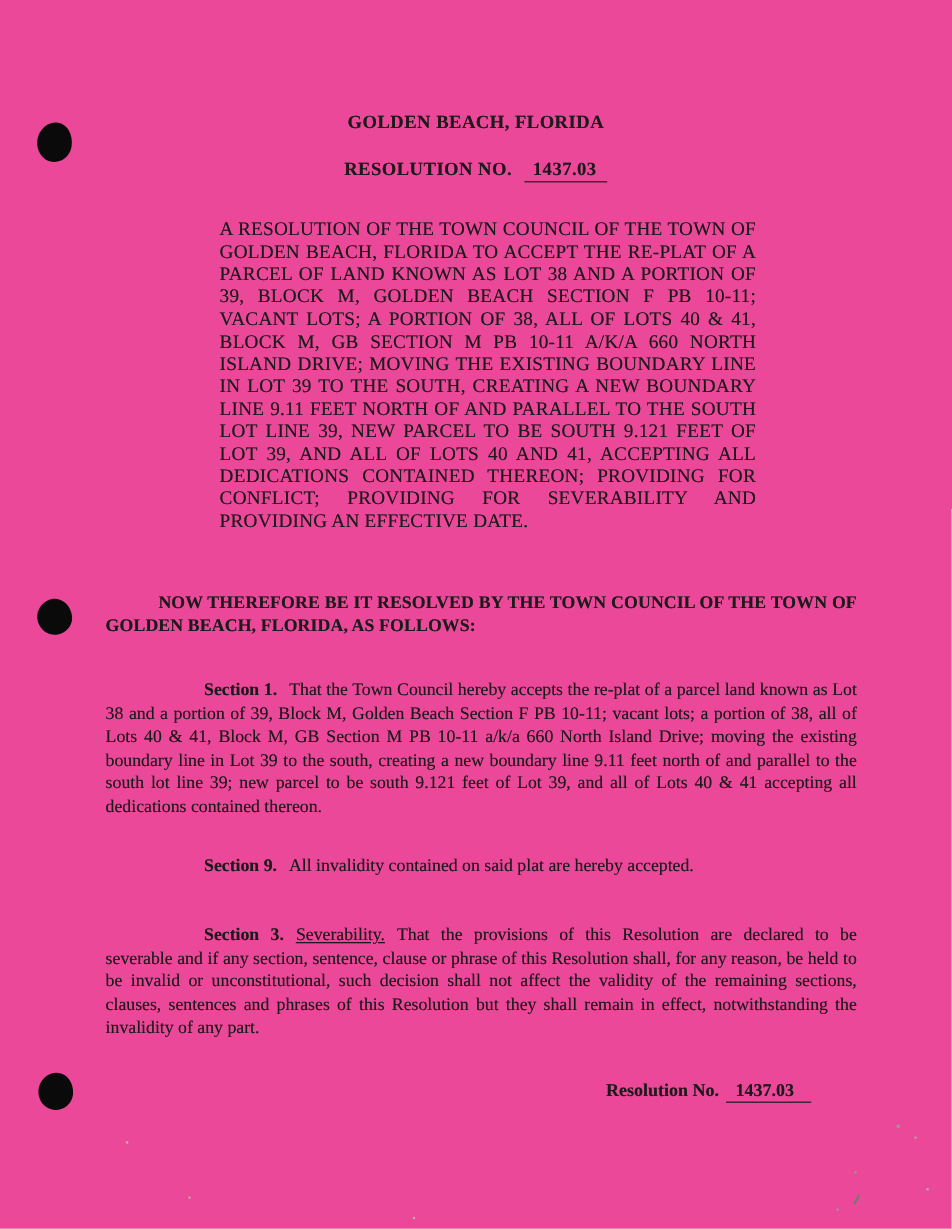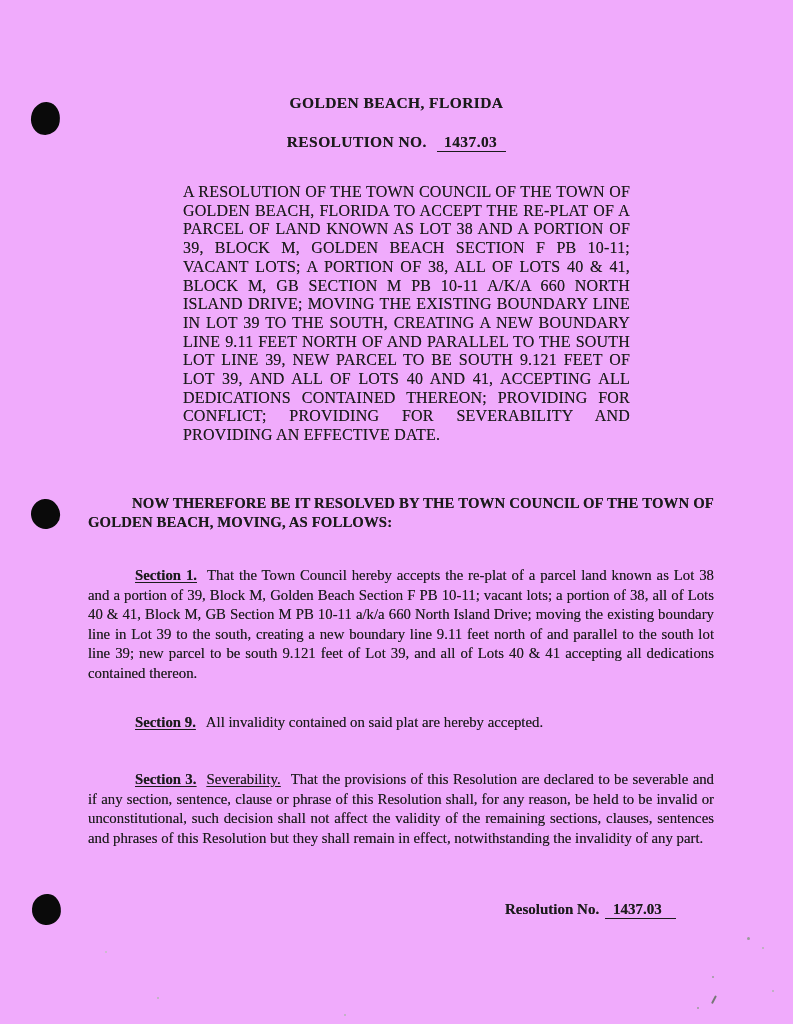--- a/index.html
+++ b/index.html
@@ -1,19 +1,19 @@
 <!DOCTYPE html>
 <html><head>
 <meta charset="utf-8">
 <style>
   html,body{margin:0;padding:0;background:#e8e8e8;}
   .page{
     position:relative;
     width:793px;height:1024px;
-    background:#f0abfc;
+    background:#ec4899;
     overflow:hidden;
     font-family:"Liberation Serif","DejaVu Serif",serif;
     color:#1b1b1b;
     text-shadow:0 0 .4px rgba(20,20,20,.55);
   }
   
   .punch{
     position:absolute;background:#0a0a0a;
     border-radius:52% 48% 50% 50%/50% 54% 46% 50%;
   }
@@ -47,21 +47,21 @@
   }
   
   .section{
     position:absolute;left:88px;width:626px;margin:0;
     font-size:14.8px;line-height:19.6px;
     text-align:justify;text-indent:47px;
   }
   .s1{top:566px;}
   .s2{top:713px;}
   .s3{top:770px;}
-  .slabel{font-weight:bold;text-decoration:underline;text-underline-offset:2px;margin-right:10px;}
+  .slabel{font-weight:bold;text-underline-offset:2px;margin-right:10px;margin-left:35px;}
   .ssub{text-decoration:underline;text-underline-offset:2px;margin-right:10px;}
   
   .footer{
     position:absolute;left:505px;top:901px;
     font-weight:bold;font-size:15px;
   }
   .footer .underlined-num{margin-left:2px;padding:0 14px 1px 8px;}
   
   .speck{position:absolute;background:#9a9a9a;border-radius:50%;}
   .k1{left:747px;top:937px;width:3px;height:3px;}
@@ -88,21 +88,21 @@
 
   <div class="title">GOLDEN BEACH, FLORIDA</div>
 
   <div class="res-line">
     <span>RESOLUTION NO.</span>
     <span class="underlined-num">1437.03</span>
   </div>
 
   <p class="preamble">A RESOLUTION OF THE TOWN COUNCIL OF THE TOWN OF GOLDEN BEACH, FLORIDA TO ACCEPT THE RE-PLAT OF A PARCEL OF LAND KNOWN AS LOT 38 AND A PORTION OF 39, BLOCK M, GOLDEN BEACH SECTION F PB 10-11; VACANT LOTS; A PORTION OF 38, ALL OF LOTS 40 &amp; 41, BLOCK M, GB SECTION M PB 10-11 A/K/A 660 NORTH ISLAND DRIVE; MOVING THE EXISTING BOUNDARY LINE IN LOT 39 TO THE SOUTH, CREATING A NEW BOUNDARY LINE 9.11 FEET NORTH OF AND PARALLEL TO THE SOUTH LOT LINE 39, NEW PARCEL TO BE SOUTH 9.121 FEET OF LOT 39, AND ALL OF LOTS 40 AND 41, ACCEPTING ALL DEDICATIONS CONTAINED THEREON; PROVIDING FOR CONFLICT; PROVIDING FOR SEVERABILITY AND PROVIDING AN EFFECTIVE DATE.</p>
 
-  <p class="resolved">NOW THEREFORE BE IT RESOLVED BY THE TOWN COUNCIL OF THE TOWN OF GOLDEN BEACH, MOVING, AS FOLLOWS:</p>
+  <p class="resolved">NOW THEREFORE BE IT RESOLVED BY THE TOWN COUNCIL OF THE TOWN OF GOLDEN BEACH, FLORIDA, AS FOLLOWS:</p>
 
   <p class="section s1"><span class="slabel">Section 1.</span><span>That the Town Council hereby accepts the re-plat of a parcel land known as Lot 38 and a portion of 39, Block M, Golden Beach Section F PB 10-11; vacant lots; a portion of 38, all of Lots 40 &amp; 41, Block M, GB Section M PB 10-11 a/k/a 660 North Island Drive; moving the existing boundary line in Lot 39 to the south, creating a new boundary line 9.11 feet north of and parallel to the south lot line 39; new parcel to be south 9.121 feet of Lot 39, and all of Lots 40 &amp; 41 accepting all dedications contained thereon.</span></p>
 
   <p class="section s2"><span class="slabel">Section 9.</span><span>All invalidity contained on said plat are hereby accepted.</span></p>
 
   <p class="section s3"><span class="slabel">Section 3.</span><span class="ssub">Severability.</span><span>That the provisions of this Resolution are declared to be severable and if any section, sentence, clause or phrase of this Resolution shall, for any reason, be held to be invalid or unconstitutional, such decision shall not affect the validity of the remaining sections, clauses, sentences and phrases of this Resolution but they shall remain in effect, notwithstanding the invalidity of any part.</span></p>
 
   <div class="footer">
     <span>Resolution No.</span>
     <span class="underlined-num">1437.03</span>

